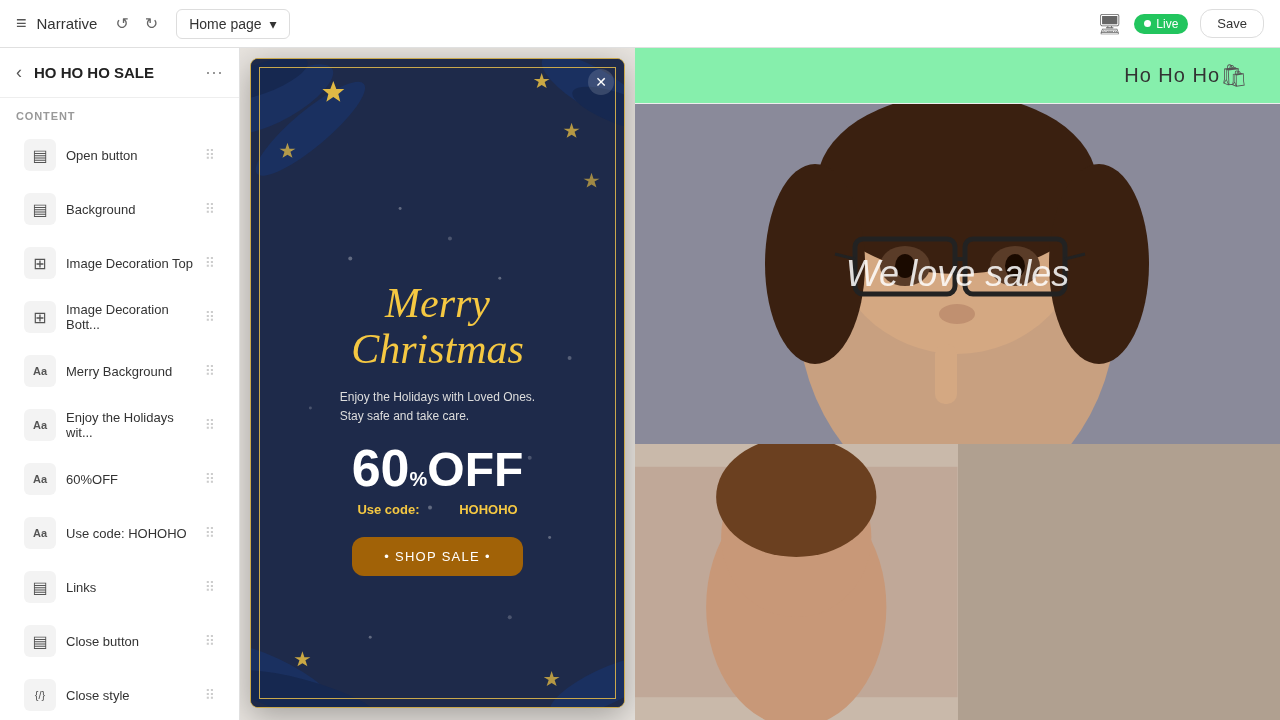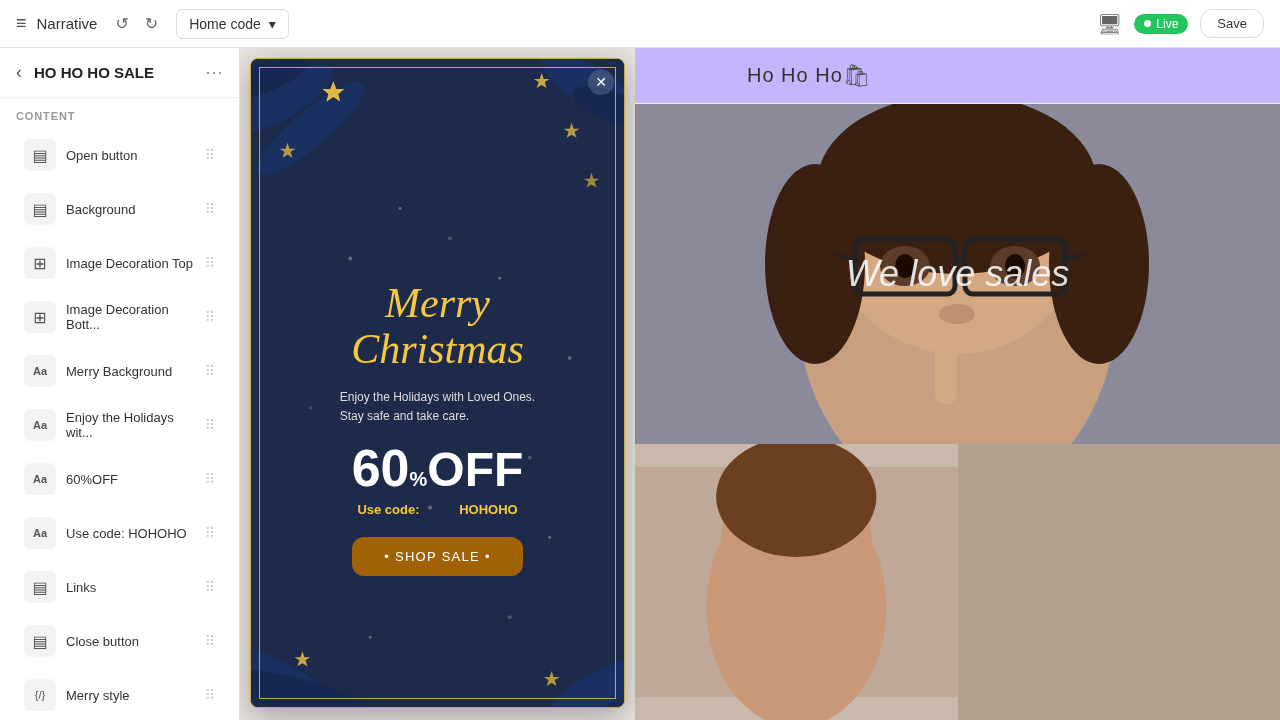--- a/index.html
+++ b/index.html
@@ -170,23 +170,23 @@
     .website-preview {
       position: absolute;
       right: 0;
       top: 0;
       width: calc(1280px - 240px - 395px);
       height: 100%;
       background: #c9b9aa;
       overflow: hidden;
     }
     .website-header {
-      background: #c4b5fd;
+      background: #86efac;
       height: 56px;
-      display: flex; align-items: center; justify-content: flex-start;
+      display: flex; align-items: center; justify-content: flex-end;
       padding: 0 32px;
       border-bottom: 1px solid #eee;
     }
     .website-header-title { font-size: 20px; color: #333; letter-spacing: 0.05em; }
     .website-header-icon { font-size: 22px; color: #555; }
 
     .website-hero {
       width: 100%; height: 340px;
       background: #8a8a9a;
       display: flex; align-items: center; justify-content: center;
@@ -219,21 +219,21 @@
 <div class="topbar">
   <div class="topbar-left">
     <span class="topbar-nav-icon">≡</span>
     <span class="topbar-title">Narrative</span>
   </div>
   <div class="topbar-undo-redo">
     <button>↺</button>
     <button>↻</button>
   </div>
   <div class="page-selector">
-    <span>Home code</span>
+    <span>Home page</span>
     <span>▾</span>
   </div>
   <div class="topbar-right">
     <span class="monitor-icon">🖥</span>
     <div class="live-badge">
       <div class="live-dot"></div>
       <span>Live</span>
     </div>
     <button class="save-btn">Save</button>
   </div>
@@ -294,21 +294,21 @@
       <span class="sidebar-item-label">Links</span>
       <span class="sidebar-item-drag">⠿</span>
     </div>
     <div class="sidebar-item">
       <div class="sidebar-item-icon">▤</div>
       <span class="sidebar-item-label">Close button</span>
       <span class="sidebar-item-drag">⠿</span>
     </div>
     <div class="sidebar-item">
       <div class="sidebar-item-icon" style="font-size:11px;">{/}</div>
-      <span class="sidebar-item-label">Merry style</span>
+      <span class="sidebar-item-label">Close style</span>
       <span class="sidebar-item-drag">⠿</span>
     </div>
 
   </div>
 
   <div class="canvas-area">
 
     <div class="popup-container">
       <button class="popup-close">✕</button>
       <div class="gold-border"></div>

